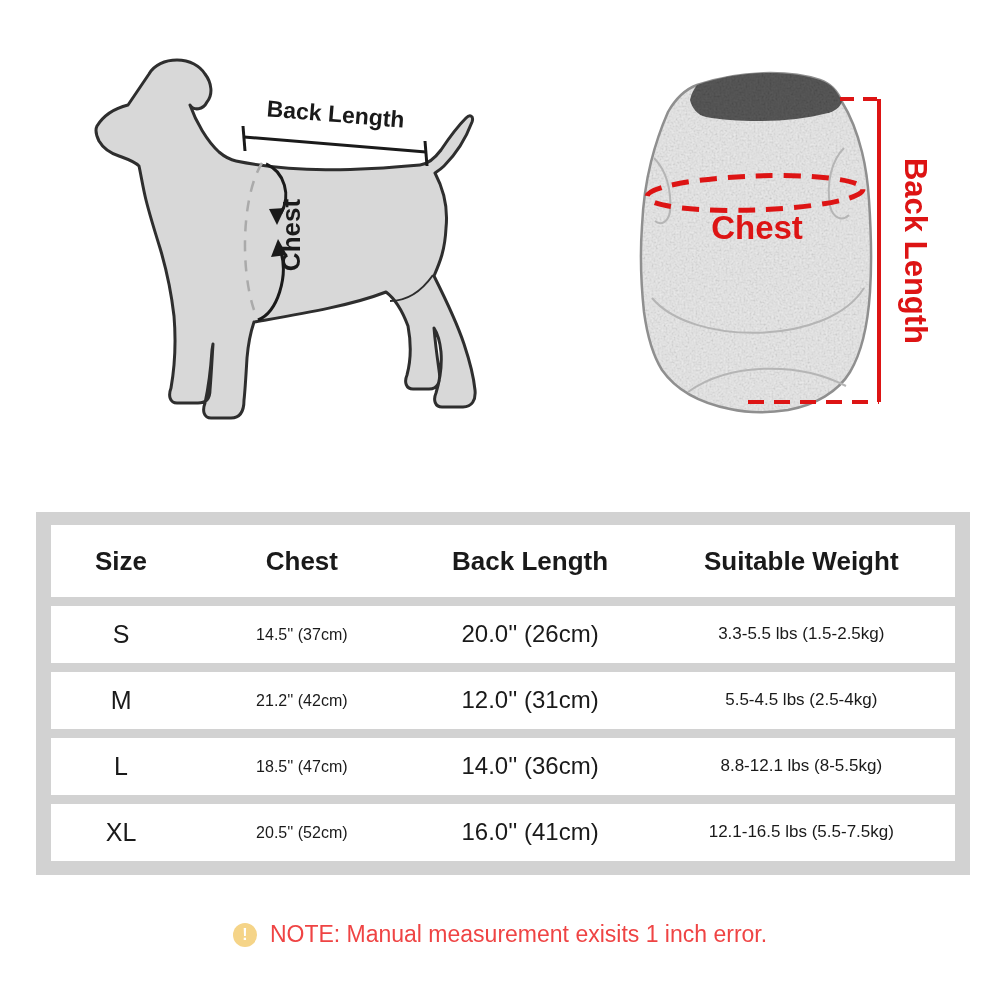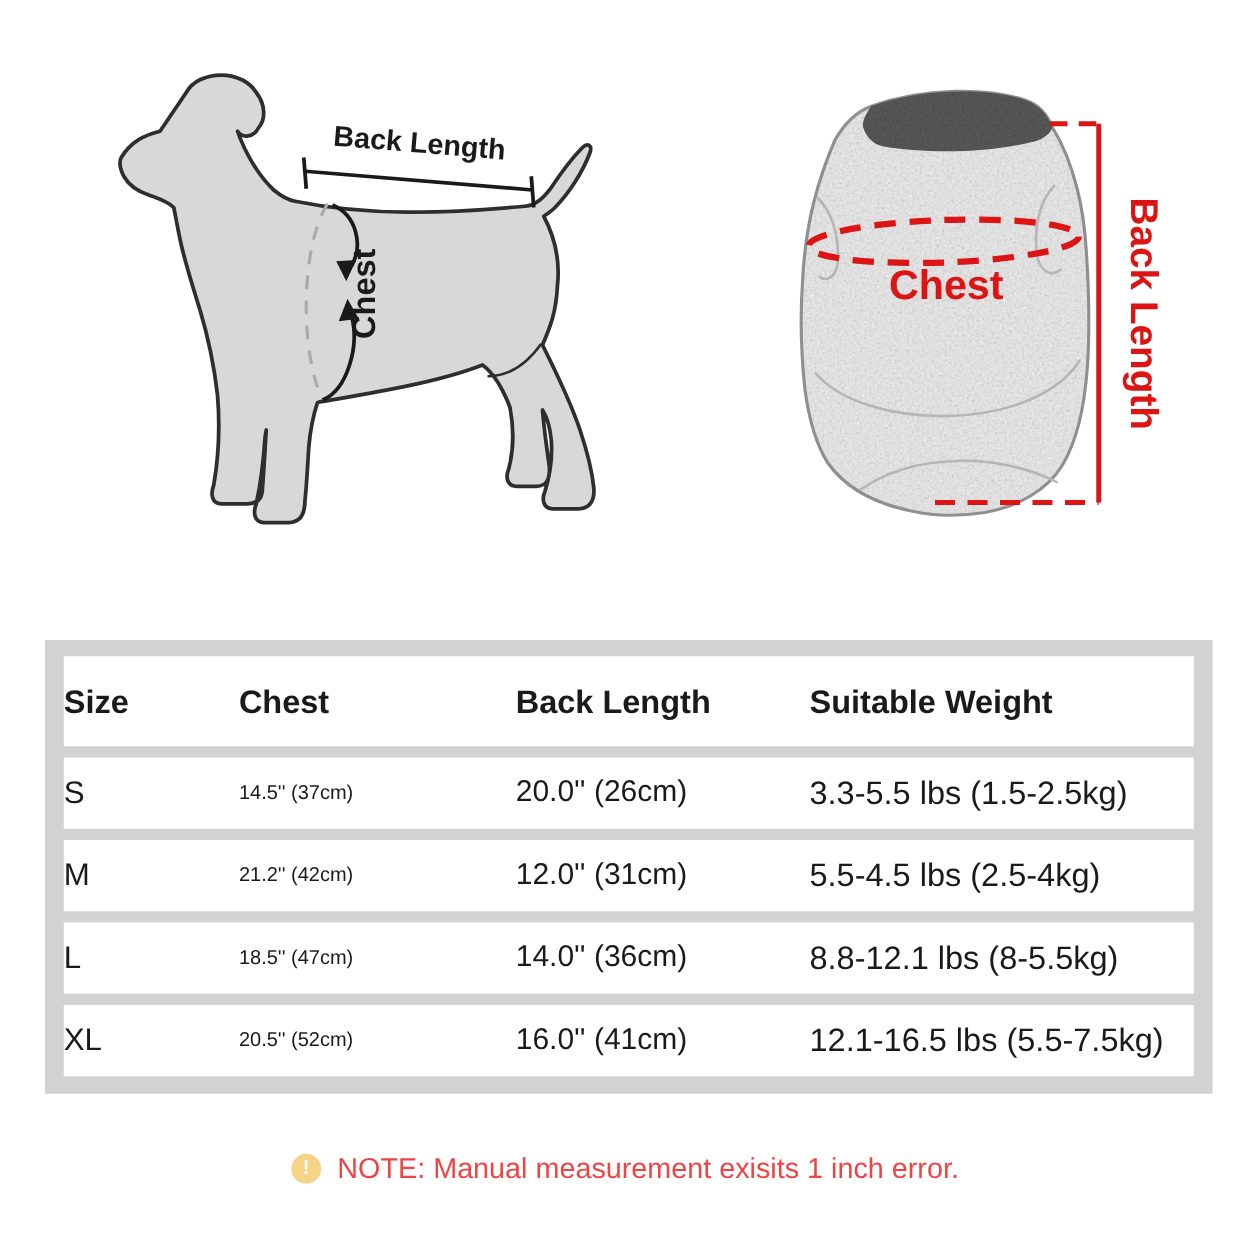--- a/index.html
+++ b/index.html
@@ -10,25 +10,25 @@
 
   
   .table-wrap{
     position:absolute;left:36px;top:512px;width:934px;height:363px;
     background:#d2d2d2;box-sizing:border-box;
     padding:13px 15px 14px 15px;
     display:flex;flex-direction:column;gap:9px;
   }
   .trow{background:#ffffff;display:flex;align-items:center;height:57px;flex:0 0 auto;}
   .trow.head{height:72px;font-weight:bold;font-size:26px;}
-  .cell{text-align:left;line-height:1.1;}
+  .cell{text-align:center;line-height:1.1;}
   .c-size{width:15.5%;font-size:25px;}
   .c-chest{width:24.5%;font-size:16px;}
   .c-back{width:26%;font-size:24px;}
-  .c-weight{width:34%;font-size:26px;}
+  .c-weight{width:34%;font-size:17px;}
   .trow.head .cell{font-size:26px;}
 
   
   .note-row{
     position:absolute;left:0;top:921px;width:1000px;
     display:flex;align-items:center;justify-content:center;gap:13px;
   }
   .note-icon{
     width:24px;height:24px;border-radius:50%;background:#f5d488;
     color:#ffffff;font-weight:bold;font-size:16px;line-height:24px;

